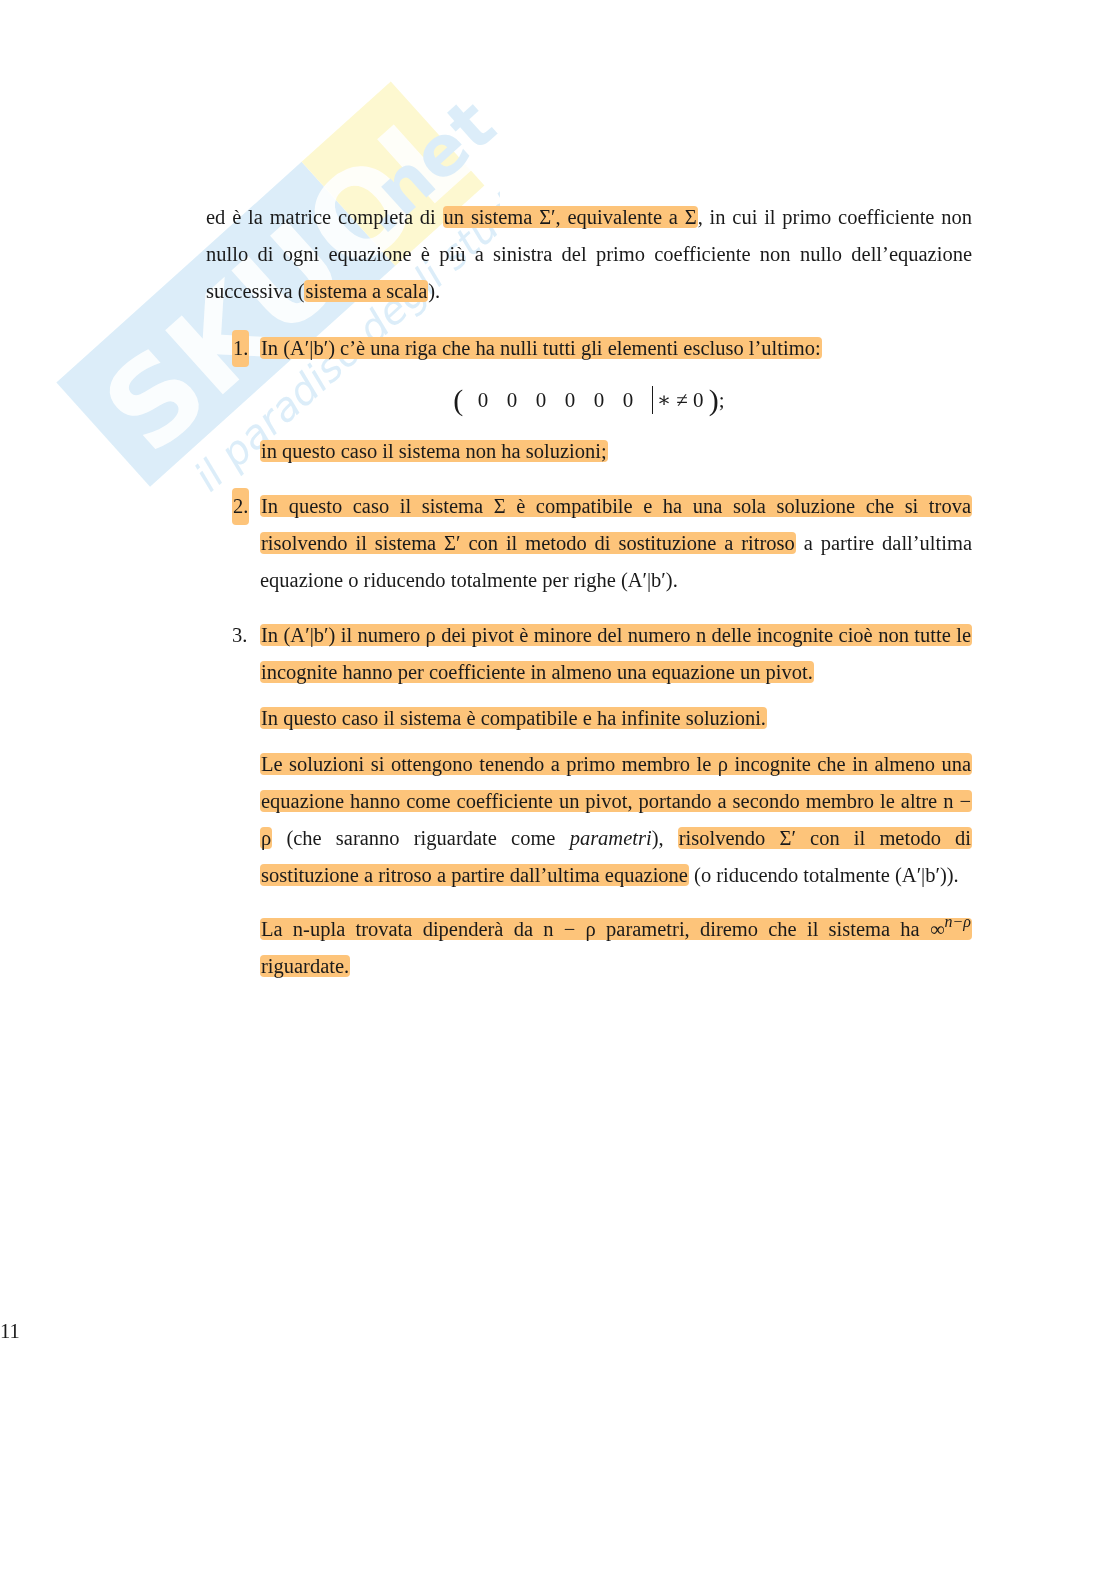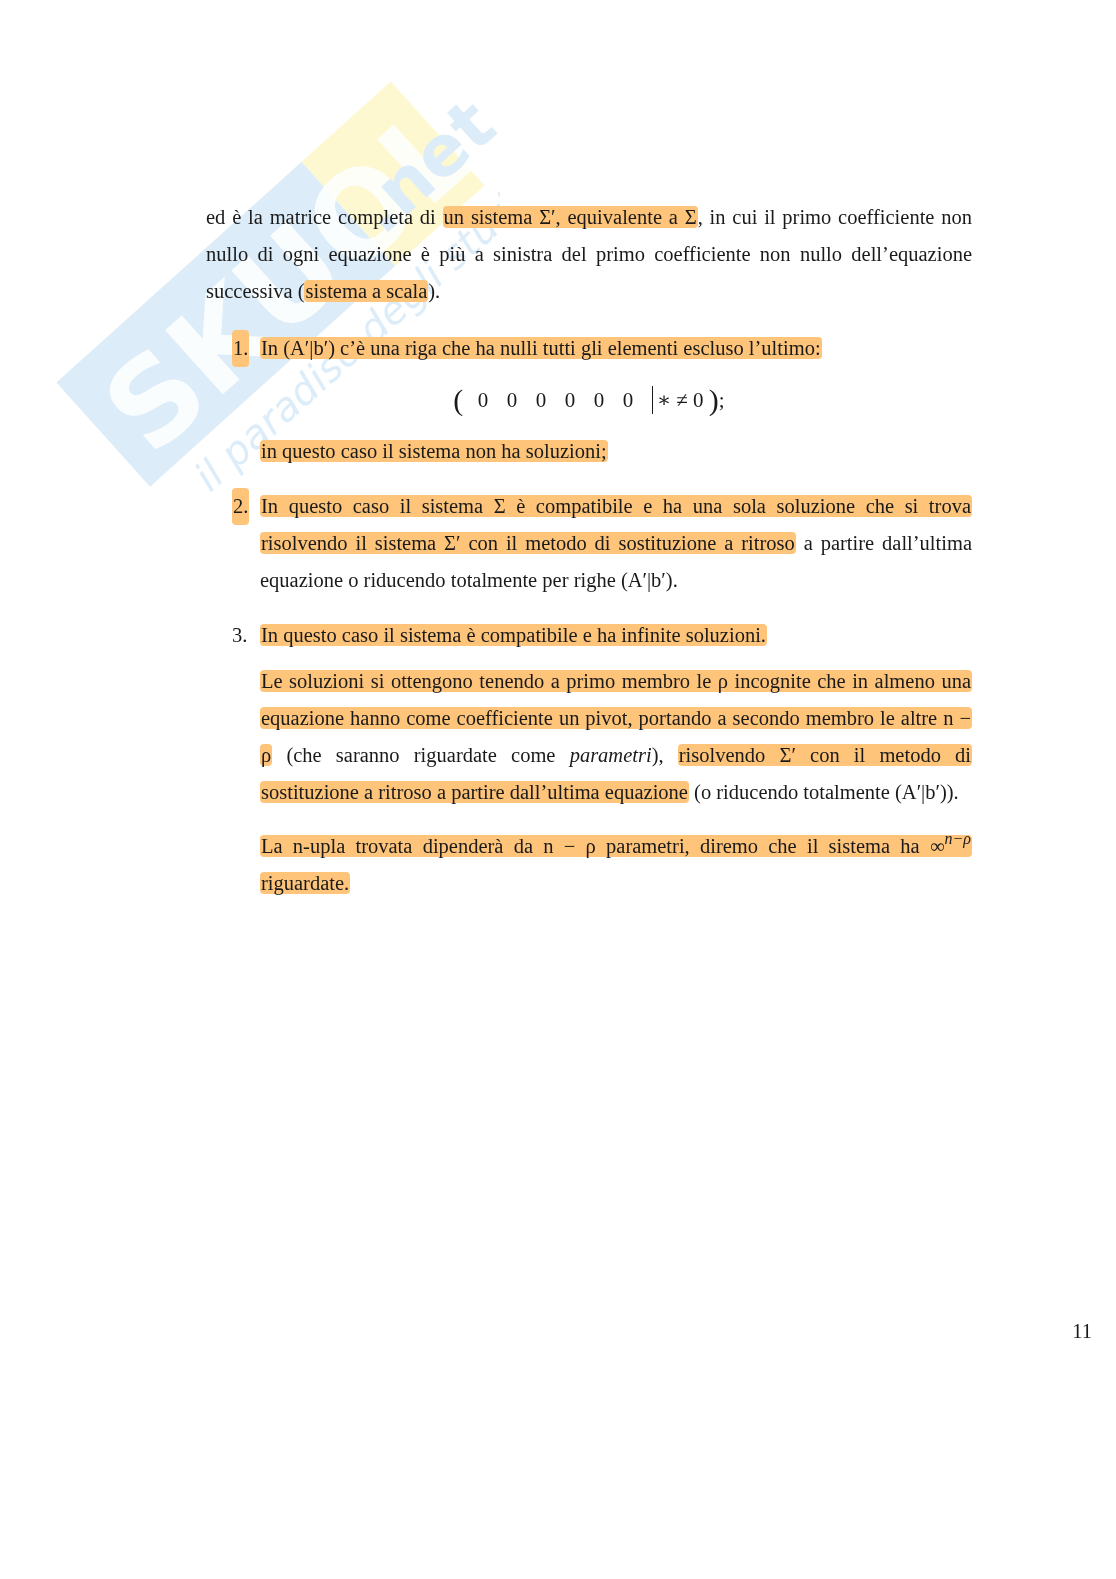--- a/index.html
+++ b/index.html
@@ -12,21 +12,21 @@
   .indent { padding-left: 32px; }
   .m { font-style: italic; }
   .item { position: relative; padding-left: 54px; margin-top: 17px; }
   .item .num { position: absolute; left: 26px; top: 0; }
   .item p + p { margin-top: 9px; }
   .matrix { text-align: center; margin: 14px 0 14px -54px; font-size: 21px; letter-spacing: 0; }
   .matrix .paren { font-size: 30px; vertical-align: -3px; }
   .matrix .zeros span { display: inline-block; width: 29px; text-align: center; }
   .matrix .bar { display: inline-block; border-left: 1.5px solid #1a1a1a; height: 28px; vertical-align: -7px; margin: 0 4px; }
   sup { font-size: 16px; font-style: italic; vertical-align: 9px; }
-  .pagenum { position: absolute; left: 0; width: 1092px; top: 1320px; text-align: right; font-size: 20.5px; }
+  .pagenum { position: absolute; left: 0; width: 1092px; top: 1320px; text-align: left; font-size: 20.5px; }
 </style>
 </head>
 <body>
 
 <svg class="watermark" viewBox="0 0 480 480">
   <g transform="rotate(-42 240 240)" opacity="0.85">
     <rect x="20" y="180" width="330" height="140" fill="#d6ebf8"></rect>
     <rect x="350" y="180" width="120" height="140" fill="#fdf7c8"></rect>
     <text x="40" y="300" font-family="DejaVu Sans, sans-serif" font-weight="bold" font-size="118" fill="#ffffff" opacity="0.9">SKUOLA</text>
     <text x="360" y="290" font-family="DejaVu Sans, sans-serif" font-weight="bold" font-size="70" fill="#d6ebf8">.net</text>
@@ -52,19 +52,20 @@
     <p><span class="hl">in questo caso il sistema non ha soluzioni;</span></p>
   </div>
 
   <div class="item" style="margin-top:18px;">
     <span class="num hl">2.</span>
     <p><span class="hl">In questo caso il sistema Σ è compatibile e ha una sola soluzione che si trova risolvendo il sistema Σ′ con il metodo di sostituzione a ritroso</span><span> a partire dall’ultima equazione o riducendo totalmente per righe (A′|b′).</span></p>
   </div>
 
   <div class="item" style="margin-top:18px;">
     <span class="num">3.</span>
+    <p><span class="hl">In (A′|b′) il numero ρ dei pivot è minore del numero n delle incognite cioè non tutte le incognite hanno per coefficiente in almeno una equazione un pivot.</span></p>
     <p><span class="hl">In questo caso il sistema è compatibile e ha infinite soluzioni.</span></p>
     <p><span class="hl">Le soluzioni si ottengono tenendo a primo membro le ρ incognite che in almeno una equazione hanno come coefficiente un pivot, portando a secondo membro le altre n − ρ</span><span> (che saranno riguardate come </span><span class="m">parametri</span><span>), </span><span class="hl">risolvendo Σ′ con il metodo di sostituzione a ritroso a partire dall’ultima equazione</span><span> (o riducendo totalmente (A′|b′)).</span></p>
     <p><span class="hl"><span>La n-upla trovata dipenderà da n − ρ parametri, diremo che il sistema ha ∞</span><sup>n−ρ</sup><span> riguardate.</span></span></p>
   </div>
 </div>
 
 <div class="pagenum">11</div>
 
 </body></html>

